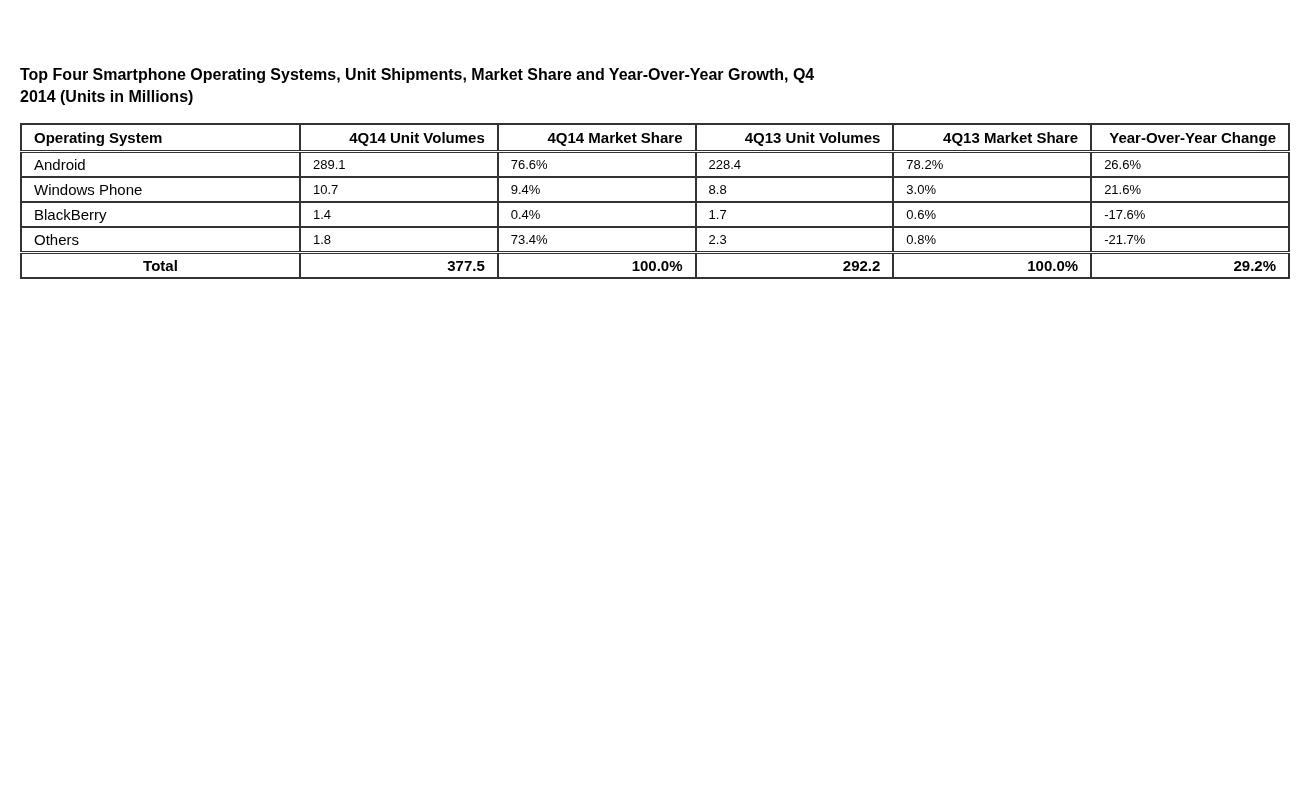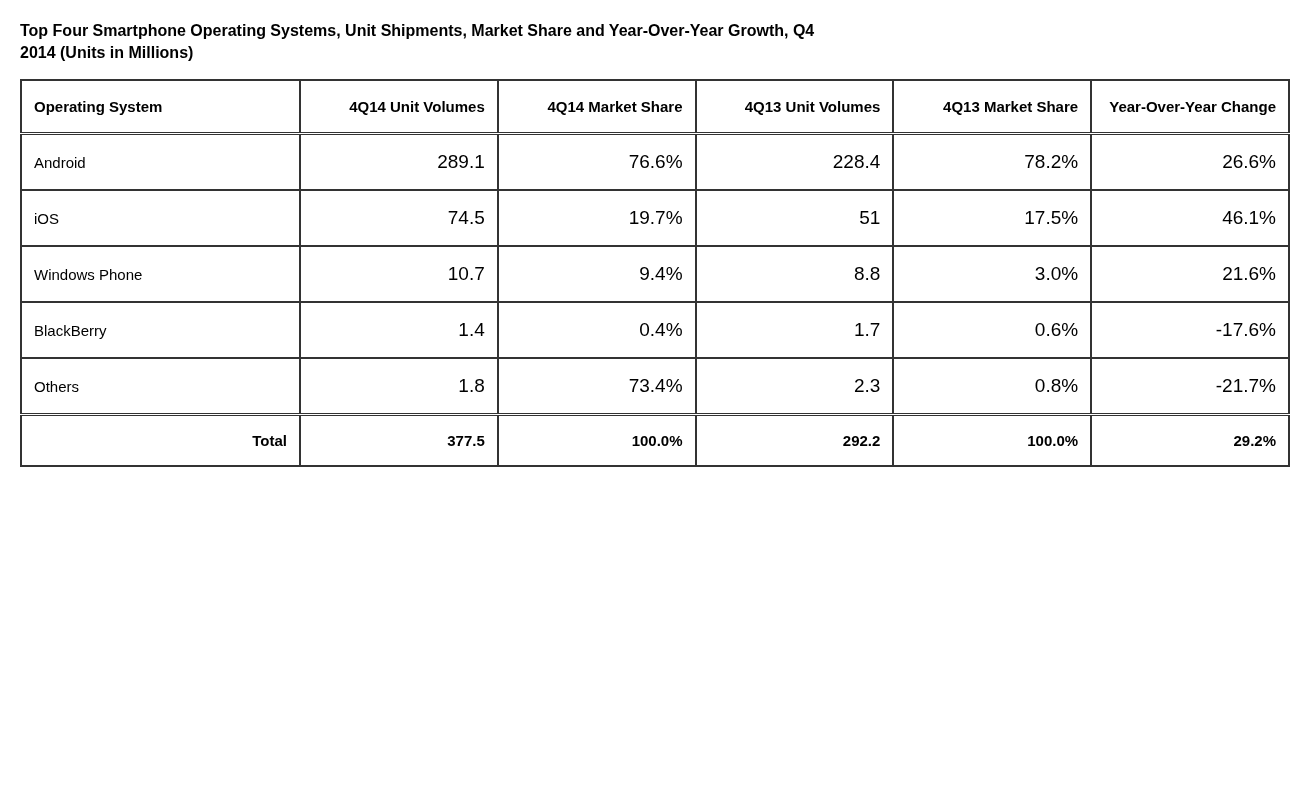--- a/index.html
+++ b/index.html
@@ -17,31 +17,32 @@
       width: 1314px;
       min-height: 806px;
     }
 
     .page-title {
       font-weight: bold;
       font-size: 16px;
       margin-bottom: 14px;
       line-height: 1.4;
       max-width: 800px;
+      margin-top: 44px;
     }
 
     table {
       border-collapse: collapse;
       width: 100%;
       max-width: 1270px;
     }
 
     th, td {
       border: 2px solid #333333;
-      padding: 16px 12px;
+      padding: 3px 12px;
       vertical-align: middle;
       margin-left: 28px;
     }
 
     thead th {
       font-weight: bold;
       font-size: 15px;
       text-align: right;
       background-color: #ffffff;
       line-height: 1.3;
@@ -50,31 +51,30 @@
     thead th:first-child {
       text-align: left;
     }
 
     tbody td:first-child {
       text-align: left;
       font-size: 15px;
     }
 
     tbody td:not(:first-child) {
-      text-align: right;
-      font-size: 19px;
+      font-size: 13px;
     }
 
     tfoot td {
       font-weight: bold;
       font-size: 15px;
     }
 
     tfoot td:first-child {
-      text-align: right;
+      text-align: center;
     }
 
     tfoot td:not(:first-child) {
       text-align: right;
     }
 
     tbody tr {
       border-top: 2px solid #be185d;
     }
 
@@ -126,28 +126,20 @@
   <tbody id="table-body">
   <tr>
         <td>Android</td>
         <td>289.1</td>
         <td>76.6%</td>
         <td>228.4</td>
         <td>78.2%</td>
         <td>26.6%</td>
       </tr>
       <tr>
-        <td>iOS</td>
-        <td>74.5</td>
-        <td>19.7%</td>
-        <td>51</td>
-        <td>17.5%</td>
-        <td>46.1%</td>
-      </tr>
-      <tr>
         <td>Windows Phone</td>
         <td>10.7</td>
         <td>9.4%</td>
         <td>8.8</td>
         <td>3.0%</td>
         <td>21.6%</td>
       </tr>
       <tr>
         <td>BlackBerry</td>
         <td>1.4</td>

